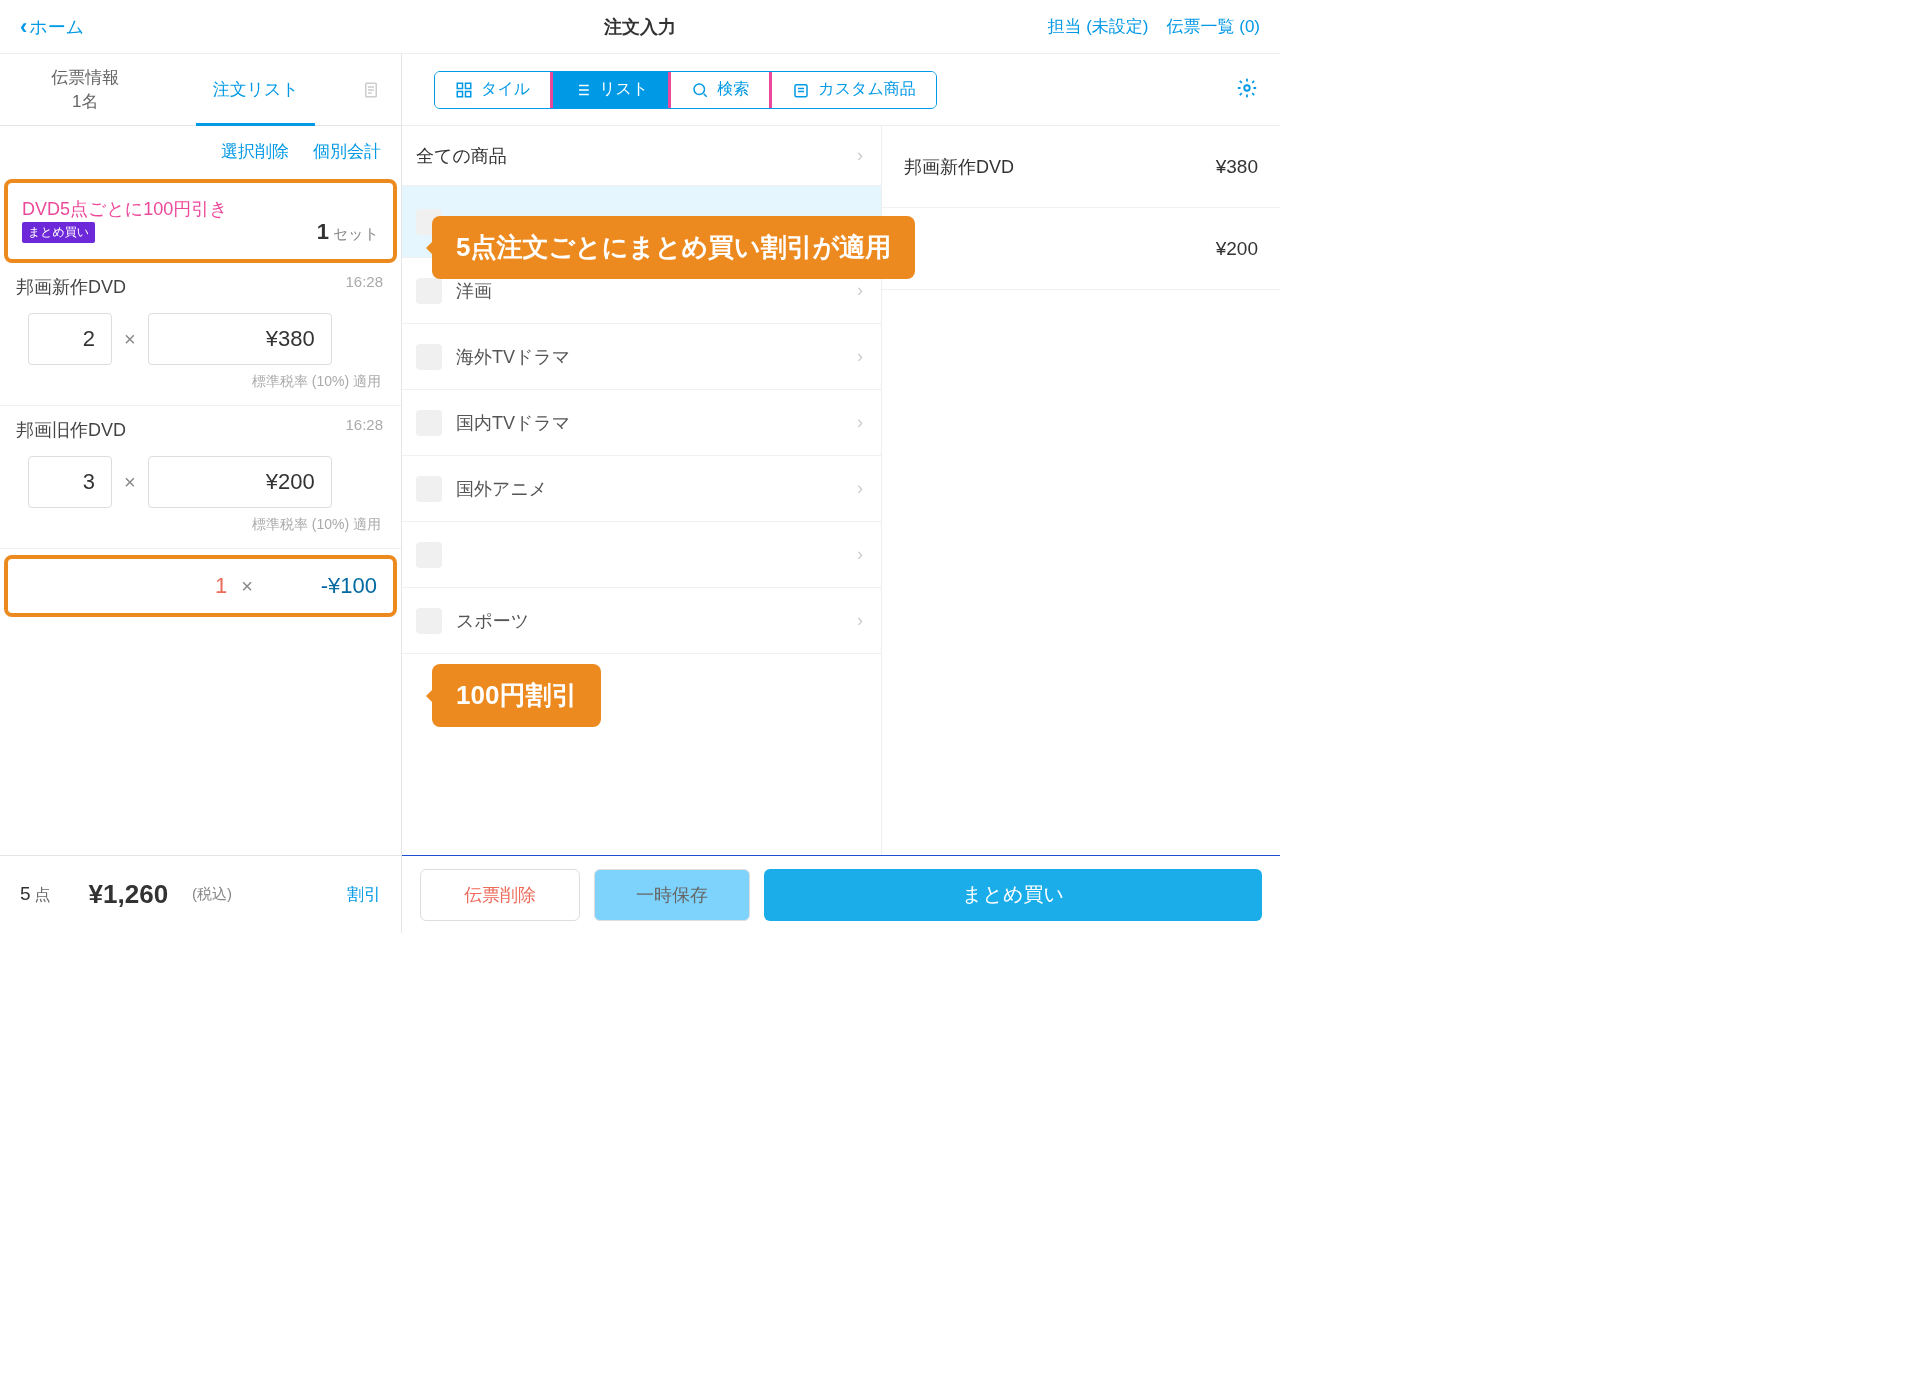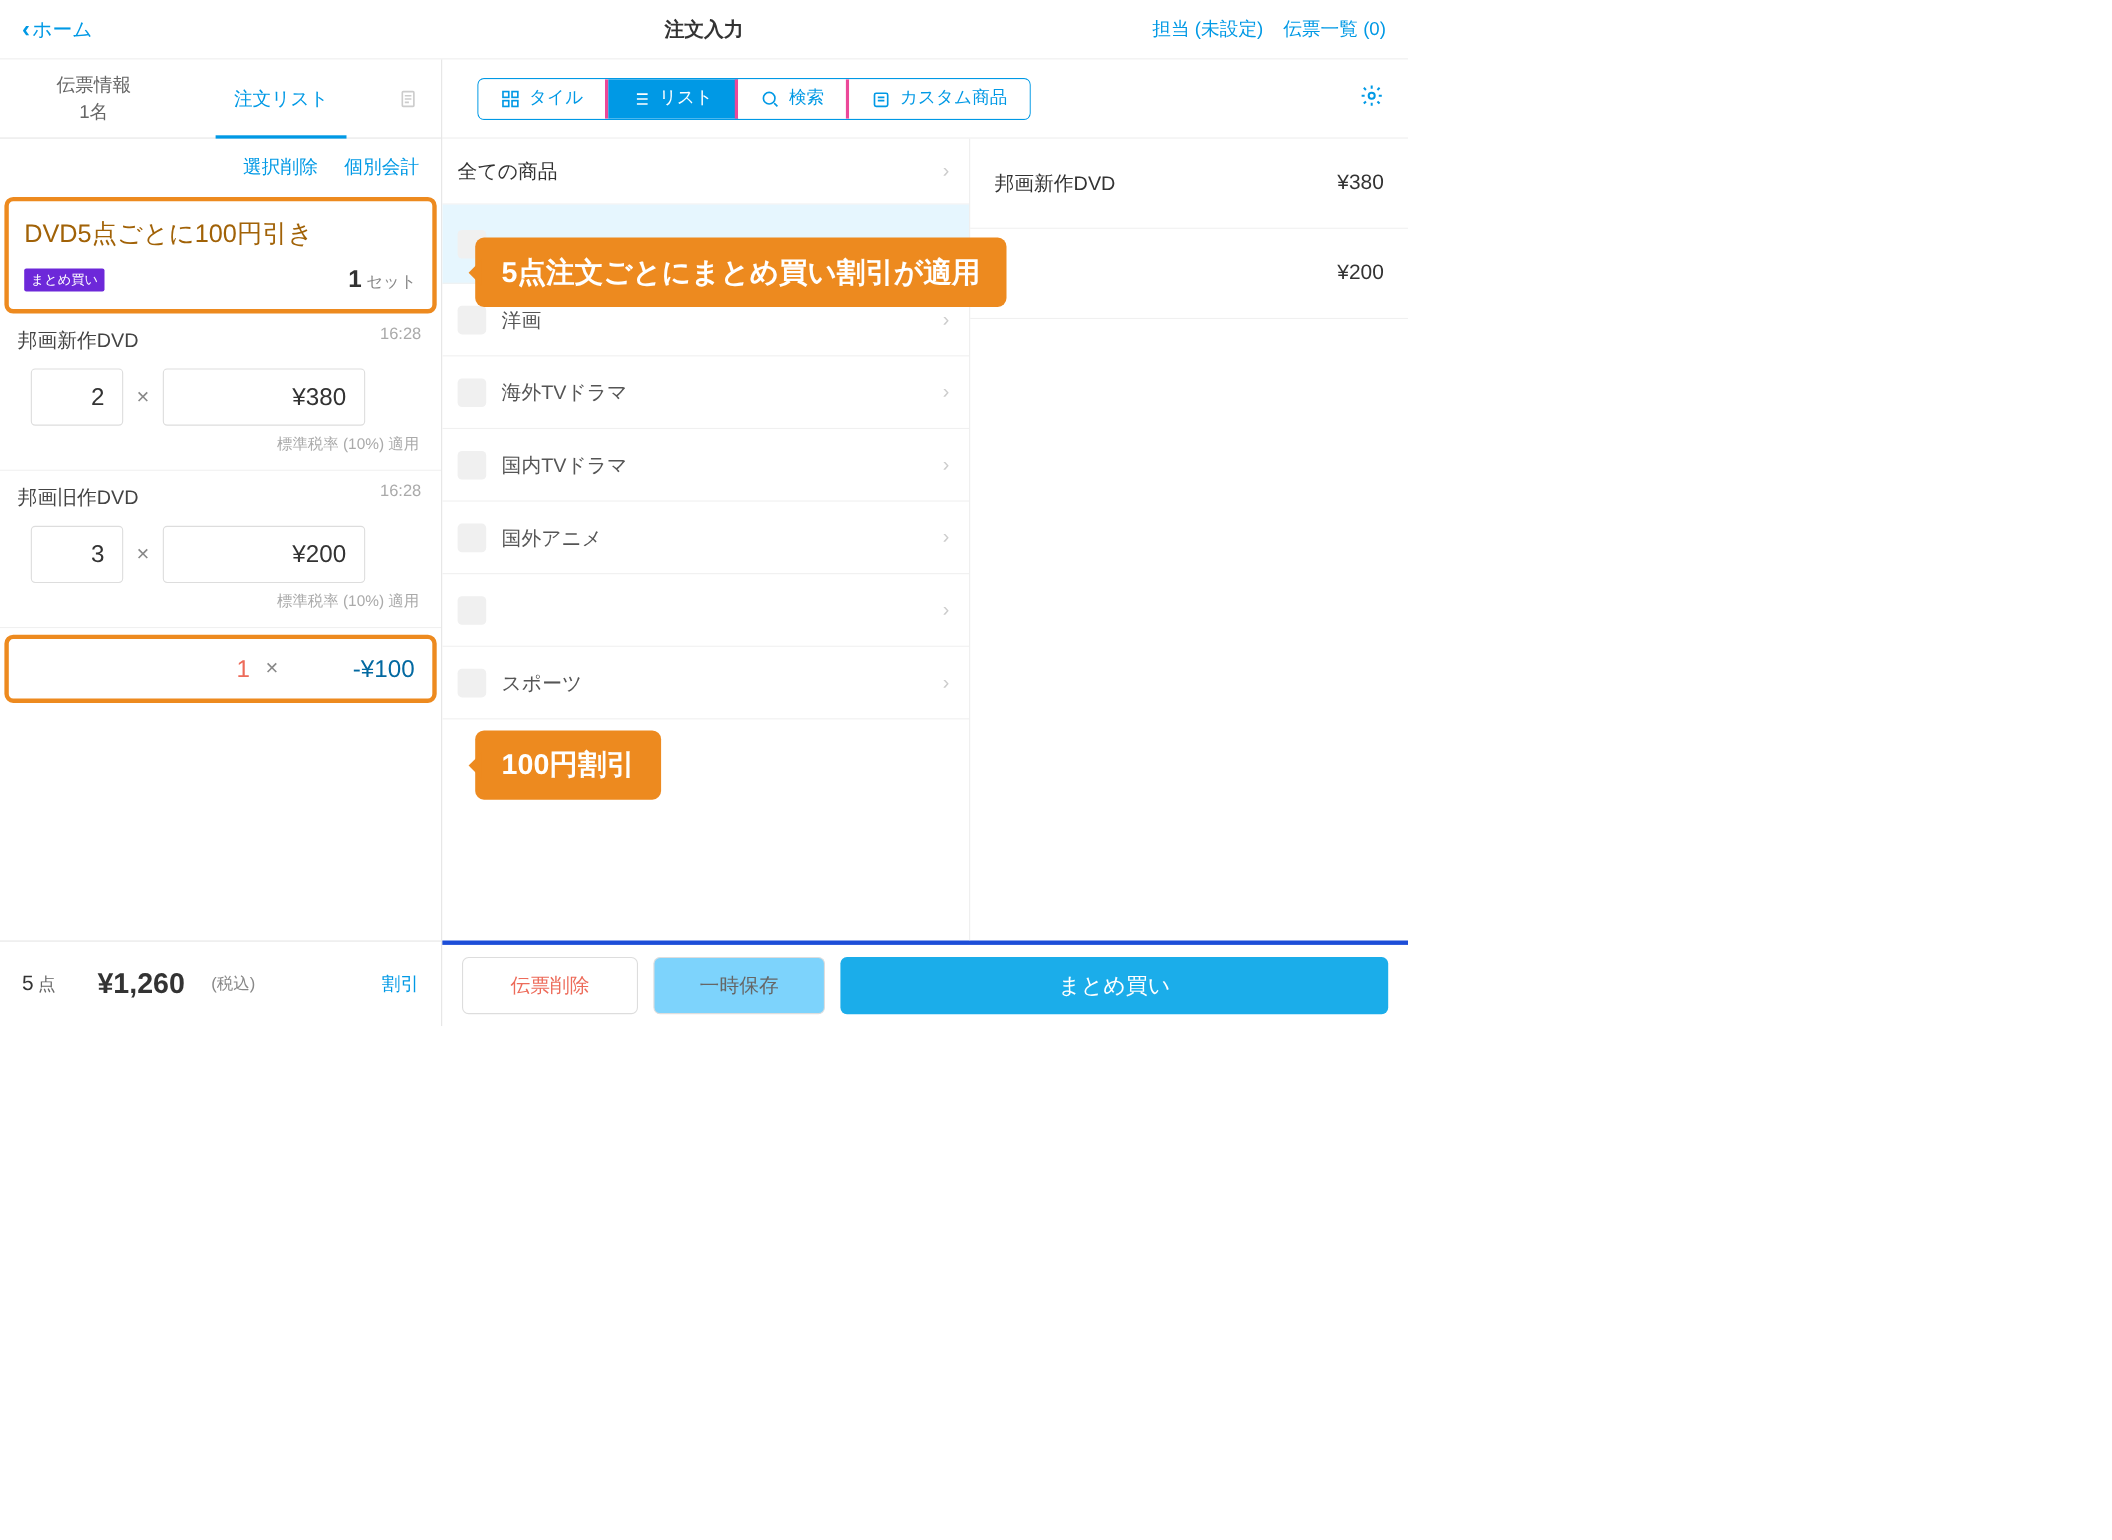--- a/index.html
+++ b/index.html
@@ -20,21 +20,21 @@
 .tabs { display: flex; height: 72px; border-bottom: 1px solid #e5e5e5; }
 .tab { flex: 1; display: flex; align-items: center; justify-content: center; font-size: 17px; color: #666; line-height: 1.4; text-align: center; position: relative; }
 .tab.active { color: #0099e5; }
 .tab.active::after { content: ""; position: absolute; bottom: -1px; left: 15%; right: 15%; height: 3px; background: #0099e5; }
 .tab-icon { width: 60px; display: flex; align-items: center; justify-content: center; }
 .sub-actions { display: flex; justify-content: flex-end; gap: 24px; padding: 14px 20px; font-size: 17px; color: #0099e5; }
 .order-list { flex: 1; overflow-y: auto; }
 
 .card { padding: 12px 16px 14px; border-bottom: 1px solid #f0f0f0; position: relative; }
 .discount-card { border: 4px solid #ed8a1f; border-radius: 8px; margin: 2px 4px 0; padding: 14px 14px 14px; }
-.discount-title { color: #a16207; font-size: 23px; margin-bottom: 16px; }
+.discount-title { color: #ec4899; font-size: 18px; margin-bottom: 1px; }
 .badge { background: #6d28d9; color: #fff; font-size: 12px; padding: 2px 6px; border-radius: 2px; display: inline-block; }
 .set-row { display: flex; justify-content: flex-end; align-items: baseline; margin-top: -24px; }
 .set-num { font-size: 22px; font-weight: 600; }
 .set-label { font-size: 15px; color: #888; margin-left: 4px; }
 
 .product-name { font-size: 18px; color: #444; }
 .time { position: absolute; right: 18px; top: 10px; color: #aaa; font-size: 15px; }
 .qty-row { display: flex; align-items: center; gap: 12px; margin-top: 14px; margin-left: 12px; }
 .box { border: 1px solid #ddd; border-radius: 4px; height: 52px; display: flex; align-items: center; justify-content: flex-end; padding: 0 16px; font-size: 22px; }
 .qty-box { width: 84px; }
@@ -62,21 +62,21 @@
 .mode-btn.active { background: #0099e5; color: #fff; }
 .gear { margin-left: auto; color: #0099e5; }
 
 .cat-list { flex: 1; overflow-y: auto; }
 .cat-row { height: 66px; display: flex; align-items: center; padding: 0 18px 0 14px; border-bottom: 1px solid #f0f0f0; gap: 14px; font-size: 18px; color: #555; }
 .cat-row.header-row { height: 60px; font-size: 18px; color: #333; }
 .cat-row.selected { background: #e6f6fe; }
 .checkbox { width: 26px; height: 26px; border-radius: 4px; background: #f0f0f0; flex-shrink: 0; }
 .chev { margin-left: auto; color: #ccc; font-size: 18px; }
 
-.center-footer { height: 78px; border-top: 4px solid #1d4ed8; display: flex; align-items: center; padding: 0 18px; gap: 14px; background: #fff; }
+.center-footer { height: 78px; border-top: 1px solid #1d4ed8; display: flex; align-items: center; padding: 0 18px; gap: 14px; background: #fff; }
 .btn { height: 52px; border-radius: 6px; display: flex; align-items: center; justify-content: center; font-size: 18px; border: 1px solid #ddd; }
 .btn-del { width: 160px; color: #ed6b5a; }
 .btn-save { width: 156px; color: #666; background: #7dd3fc; }
 .btn-pay { flex: 1; background: #1badea; color: #fff; border: none; font-size: 20px; }
 
 
 .right { width: 398px; }
 .prod-row { height: 82px; display: flex; align-items: center; padding: 0 22px; border-bottom: 1px solid #f0f0f0; font-size: 18px; }
 .prod-price { margin-left: auto; font-size: 19px; }
 

